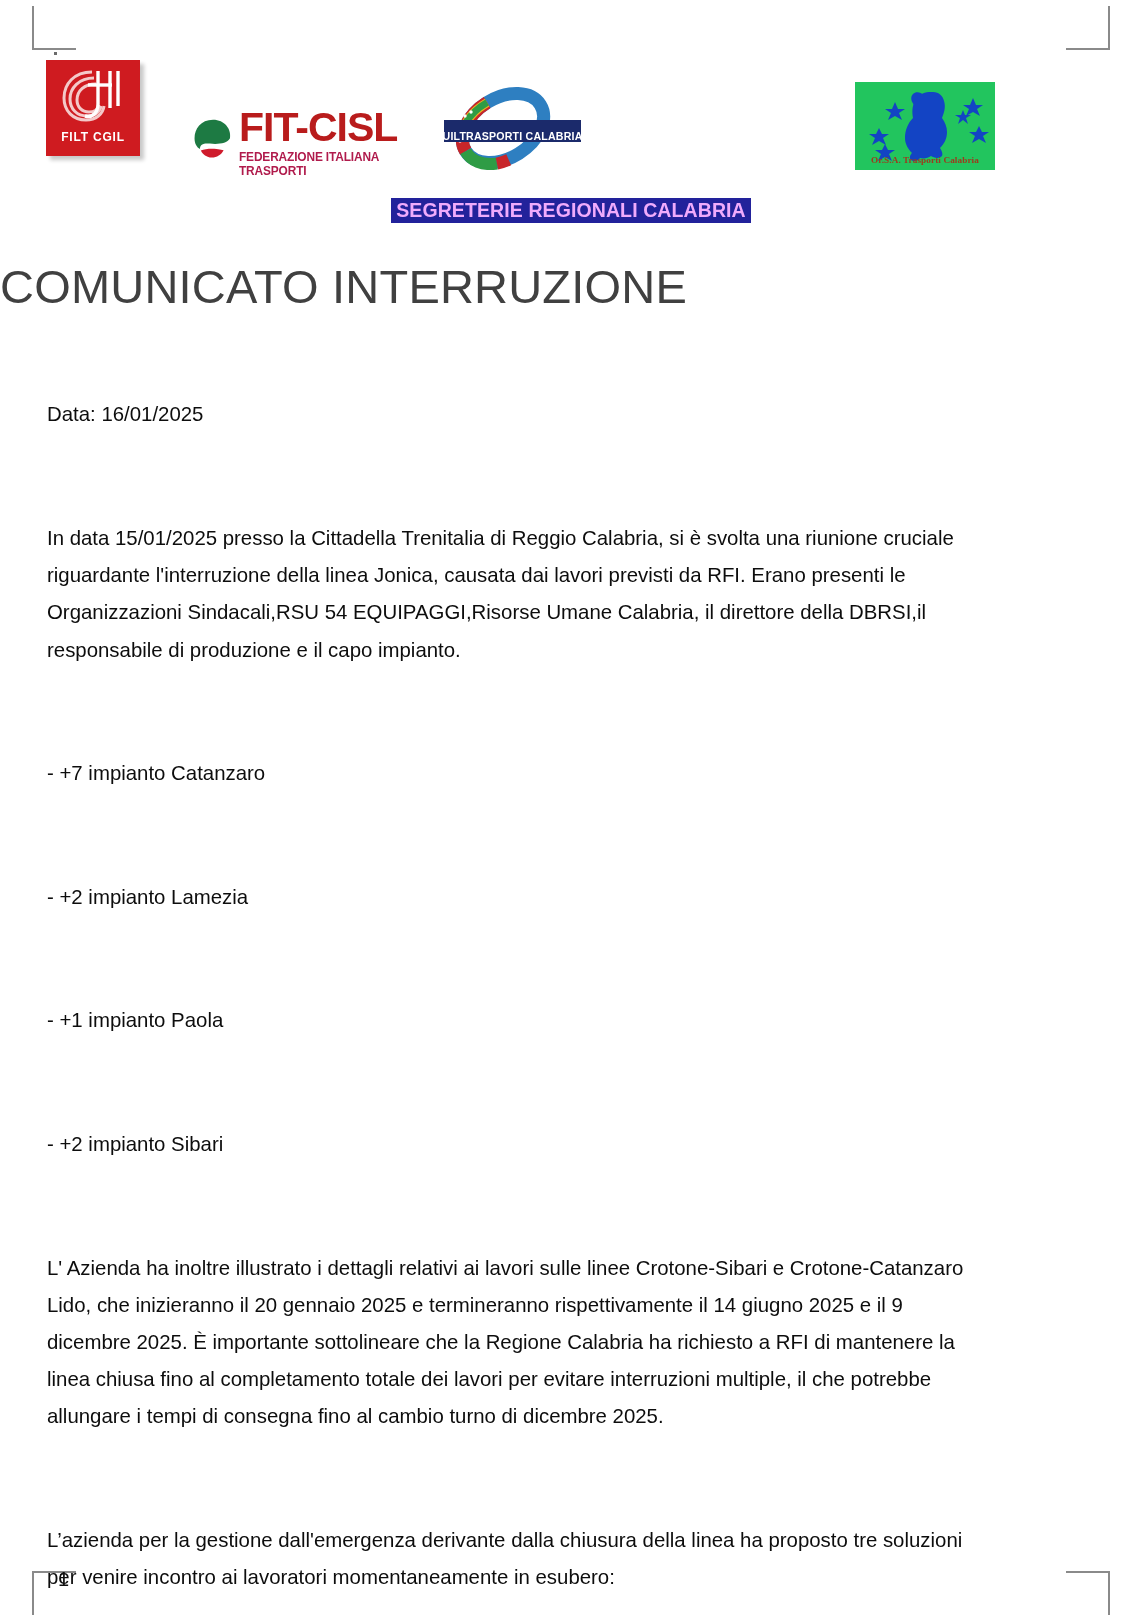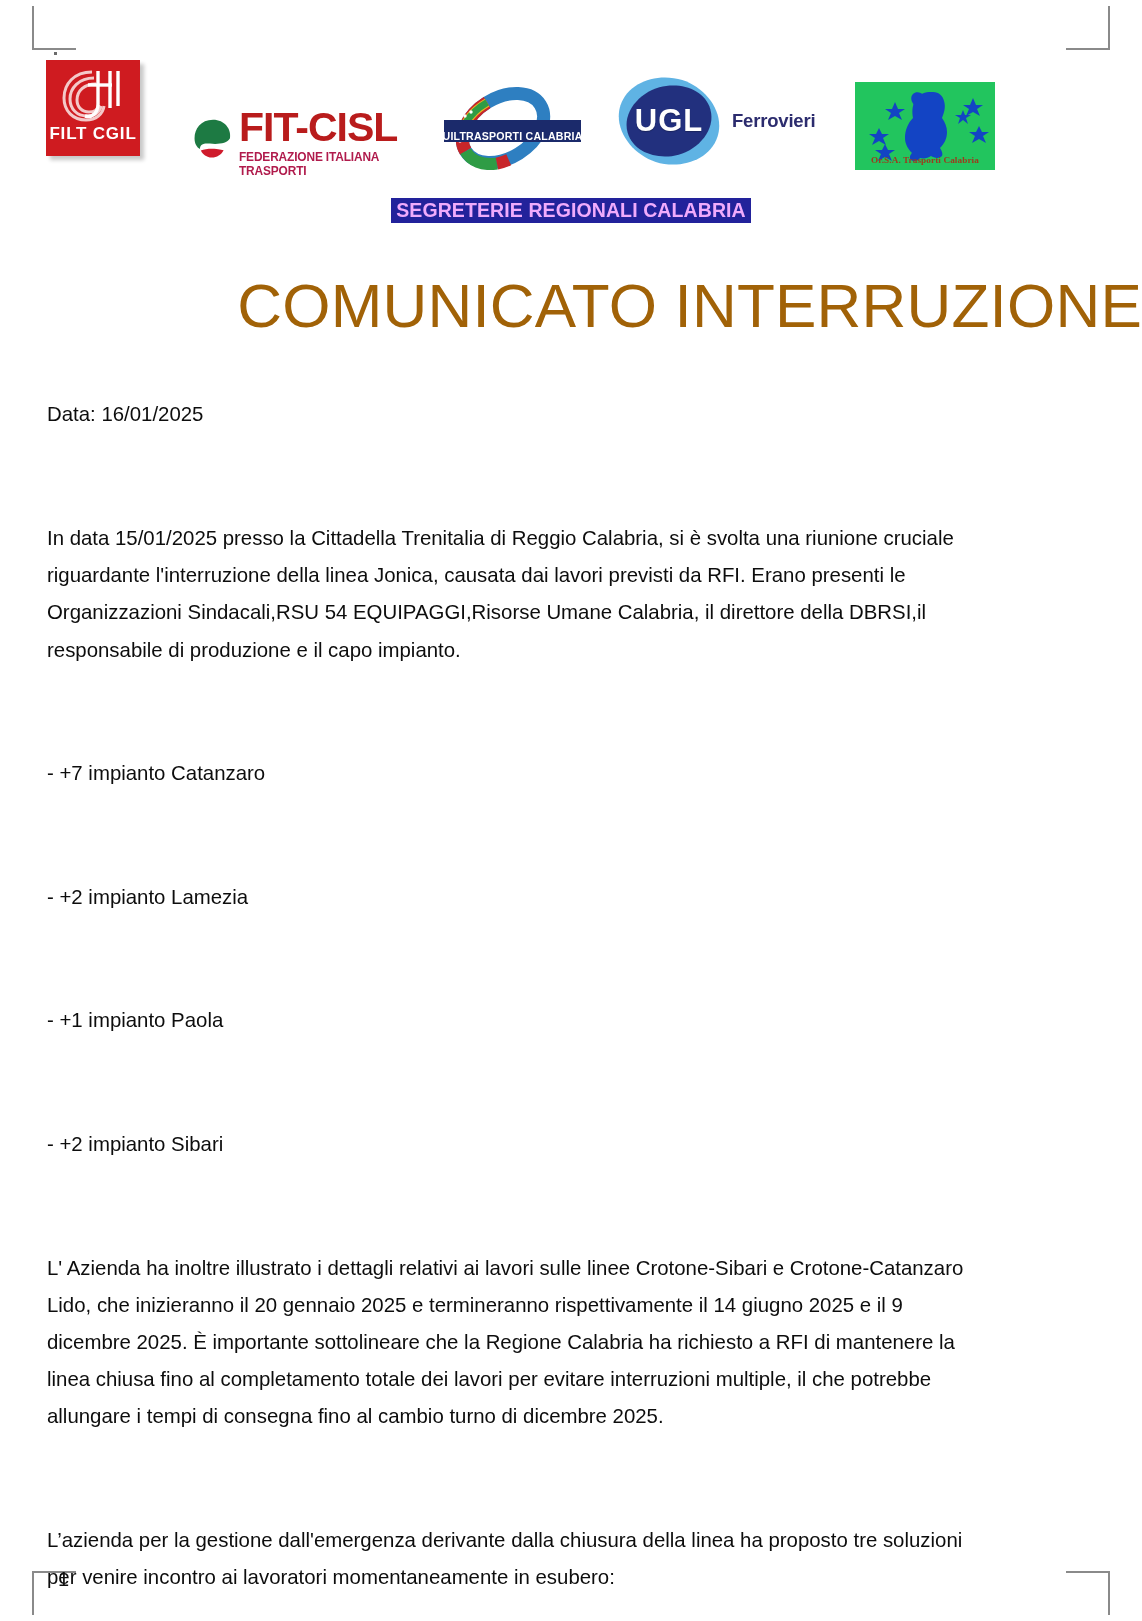--- a/index.html
+++ b/index.html
@@ -60,21 +60,21 @@
   }
   .filt-mark {
     position: absolute; left: 12px; top: 8px;
     width: 70px; height: 56px;
   }
   .filt-text {
     position: absolute;
     left: 0; right: 0; bottom: 12px;
     text-align: center;
     color: #ffffff;
-    font-size: 17px;
+    font-size: 12px;
     font-weight: bold;
     letter-spacing: .8px;
     font-family: "Liberation Sans", sans-serif;
   }
 
   
   .logo-fit { left: 193px; top: 52px; width: 215px; height: 76px; }
   .fit-row { display: flex; align-items: flex-start; }
   .fit-leaf { width: 52px; height: 54px; margin-right: 6px; margin-top: 4px; }
   .fit-word {
@@ -178,25 +178,25 @@
     letter-spacing: .1px;
     padding: 2px 5px 3px 5px;
     line-height: 1.05;
     font-family: "Liberation Sans", sans-serif;
   }
   .doc-title {
     position: absolute;
     top: 228px;
     left: 0;
     width: 1142px;
-    text-align: right;
-    font-size: 62px;
+    text-align: left;
+    font-size: 47px;
     font-weight: normal;
     letter-spacing: .2px;
-    color: #a16207;
+    color: #404040;
     font-family: "Liberation Sans", sans-serif;
   }
 
   
   .body-block {
     position: absolute;
     top: 322px;
     left: 47px;
     width: 930px;
     font-size: 20.4px;
@@ -281,28 +281,20 @@
             <circle cx="36" cy="63" r="1.7"></circle>
           <circle cx="41" cy="38" r="1.7"></circle>
             <circle cx="47" cy="34" r="1.7"></circle>
         </g>
       </svg>
       <div class="uil-band">
         <span>UILTRASPORTI CALABRIA</span>
       </div>
     </div>
 
-    <div class="logo logo-ugl">
-      <svg class="ugl-mark" viewBox="0 0 118 94">
-        <path d="M59 4 C84 4 110 22 110 47 C110 72 84 90 59 90 C34 90 8 72 8 47 C8 22 34 4 59 4 Z" fill="#5fb3e4" transform="rotate(18 59 47)"></path>
-        <path d="M59 12 C80 12 102 26 102 47 C102 68 80 82 59 82 C38 82 16 68 16 47 C16 26 38 12 59 12 Z" fill="#22307e" transform="rotate(-16 59 47)"></path>
-      </svg>
-      <div class="ugl-letters">UGL</div>
-      <div class="ugl-word">Ferrovieri</div>
-    </div>
 
     <div class="logo logo-orsa">
       <div class="orsa-box">
         <svg class="orsa-svg" viewBox="0 0 140 88">
           <g fill="#1344c4">
             <path d="M78 10 c6 0 10 4 11 9 c2 6 0 12 -2 17 c3 4 5 9 5 14 c0 7 -3 12 -7 16 c2 3 3 6 2 8
                      c-3 3 -8 2 -11 0 c-3 2 -7 3 -11 2 c-2 3 -6 4 -9 2 c-2 -2 -1 -5 1 -7
                      c-4 -4 -7 -9 -7 -15 c0 -8 3 -15 8 -20 c-1 -6 -1 -12 2 -17 c3 -5 8 -9 14 -9 z"></path>
             <path d="M70 14 c-4 -4 -9 -5 -12 -2 c-3 3 -2 8 2 12 z"></path>
           </g>

